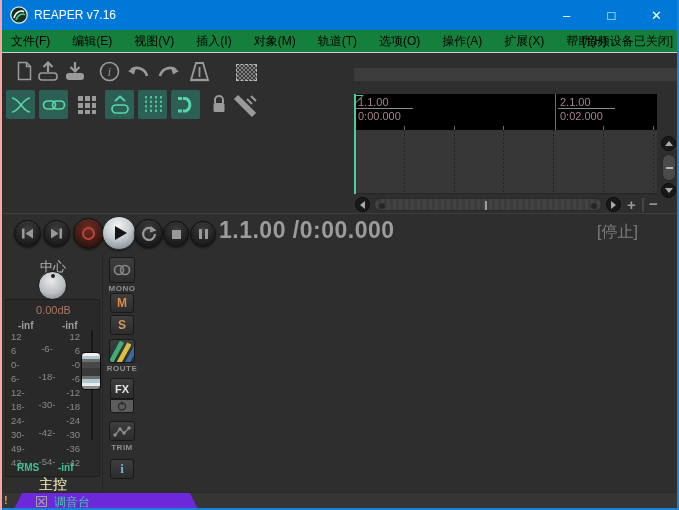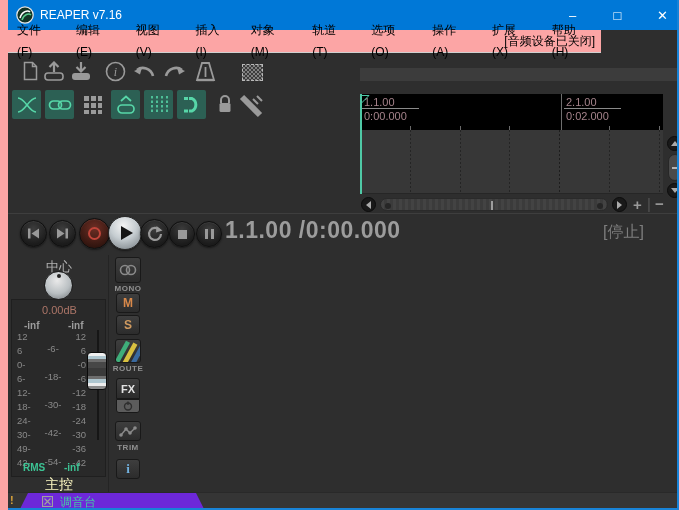--- a/index.html
+++ b/index.html
@@ -1,28 +1,28 @@
 <!DOCTYPE html>
 <html><head>
 <meta charset="utf-8">
 <style>
   * { margin:0; padding:0; box-sizing:border-box; }
   html,body { width:679px; height:510px; }
   body { font-family:"Liberation Sans","DejaVu Sans",sans-serif; }
   .window { position:relative; width:679px; height:510px; background:#2e2e2e; overflow:hidden;
-            border-left:8px solid #fca5a5; border-right:2px solid #1883d7; }
+            border-left:2px solid #fca5a5; border-right:2px solid #1883d7; }
   .abs { position:absolute; }
 
   
   .titlebar { position:absolute; left:-2px; top:0; width:679px; height:30px; background:#0078d7; }
   .title-text { position:absolute; left:34px; top:8px; color:#fff; font-size:12px; }
   .win-btn { position:absolute; top:0; width:45px; height:30px; color:#fff; display:flex;
              align-items:center; justify-content:center; font-size:13px; }
   
-  .menubar { position:absolute; left:-2px; top:30px; width:595px; height:23px; background:#fca5a5;
+  .menubar { position:absolute; left:-2px; top:30px; width:679px; height:23px; background:#15803d;
              display:flex; align-items:center; border-bottom:1px solid #d0d0d0; }
   .menu-item { padding:0 11px; font-size:12px; color:#000; line-height:22px; }
   .menu-status { position:absolute; right:6px; top:0; font-size:12px; color:#000; line-height:22px; }
 
   
   .tb1 { position:absolute; width:24px; height:24px; display:flex; align-items:center; justify-content:center; }
   .tb2 { position:absolute; width:29px; height:29px; border-radius:2px; display:flex; align-items:center; justify-content:center; }
   .tb2.active { background:#2c6054; }
   .marquee-box { width:21px; height:17px; border:1px dashed #b9b9b9;
     background:conic-gradient(#808080 90deg,#3a3a3a 90deg 180deg,#808080 180deg 270deg,#3a3a3a 270deg) 0 0/4px 4px; }

